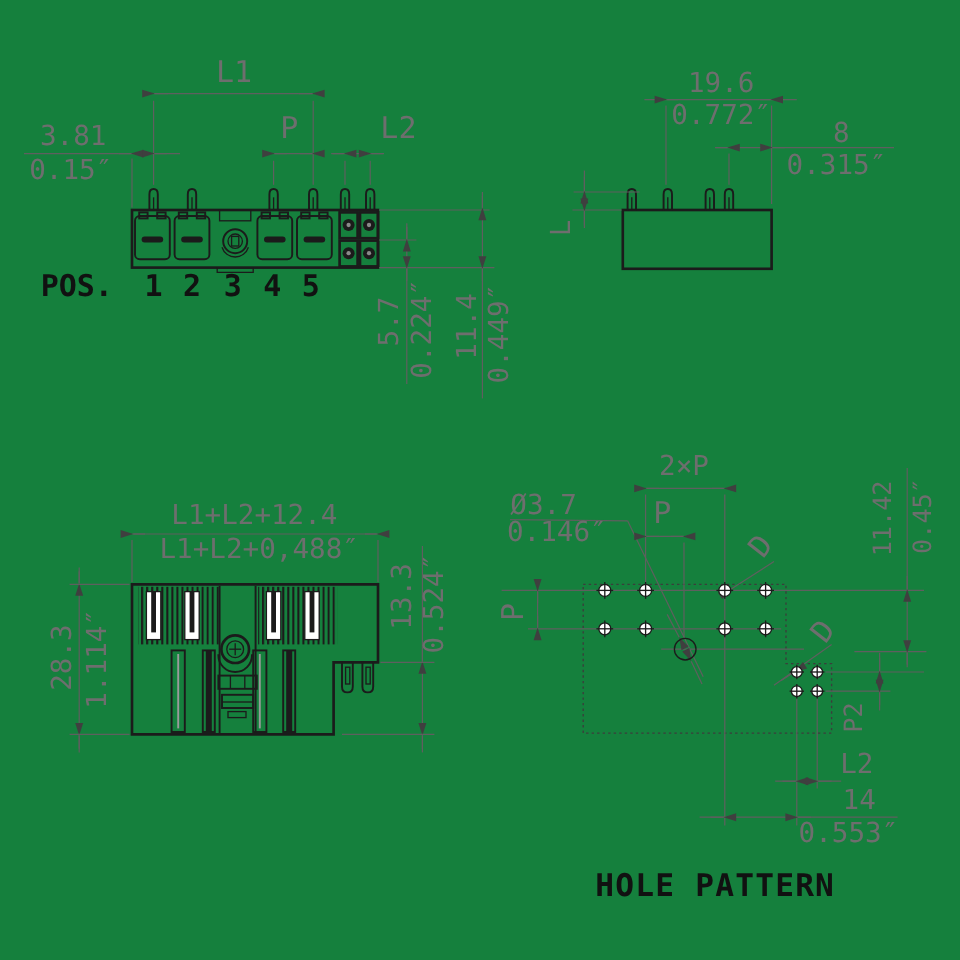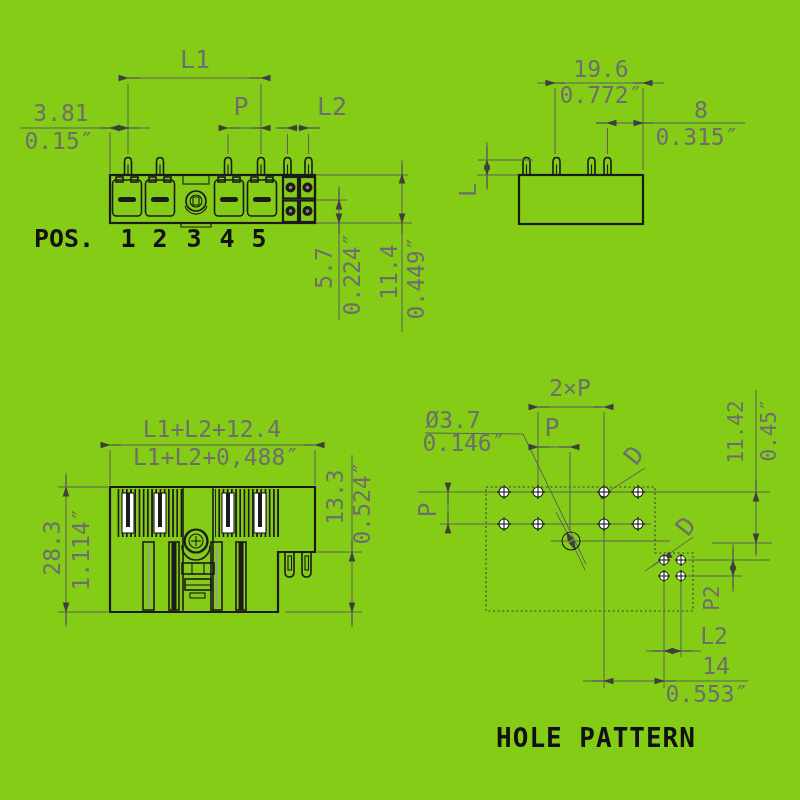--- a/index.html
+++ b/index.html
@@ -1,16 +1,16 @@
 <!DOCTYPE html>
 <html><head>
 <meta charset="utf-8">
 <style>
   html,body{margin:0;padding:0;background:#ffffff;}
-  .stage{width:800px;height:800px;background:#84cc16;position:relative;font-family:"DejaVu Sans Mono",monospace;}
+  .stage{width:800px;height:800px;background:#15803d;position:relative;font-family:"DejaVu Sans Mono",monospace;}
   svg{display:block;}
   .geo{stroke:#1b1b1b;stroke-width:2.2;fill:none;stroke-linecap:square;}
   .geo2{stroke:#1b1b1b;stroke-width:1.6;fill:none;stroke-linecap:square;}
   .geo1{stroke:#1b1b1b;stroke-width:1.1;fill:none;}
   .fill-dark{fill:#1b1b1b;stroke:none;}
   .dim{stroke:#5f5f5f;stroke-width:1;fill:none;}
   .dot{stroke:#3c3c3c;stroke-width:1.1;fill:none;stroke-dasharray:2 2.6;}
   .gray{stroke:#9a9a9a;stroke-width:1.6;fill:none;}
   text{font-family:"DejaVu Sans Mono",monospace;}
   .dtx{fill:#6e6e6e;font-size:23px;}

